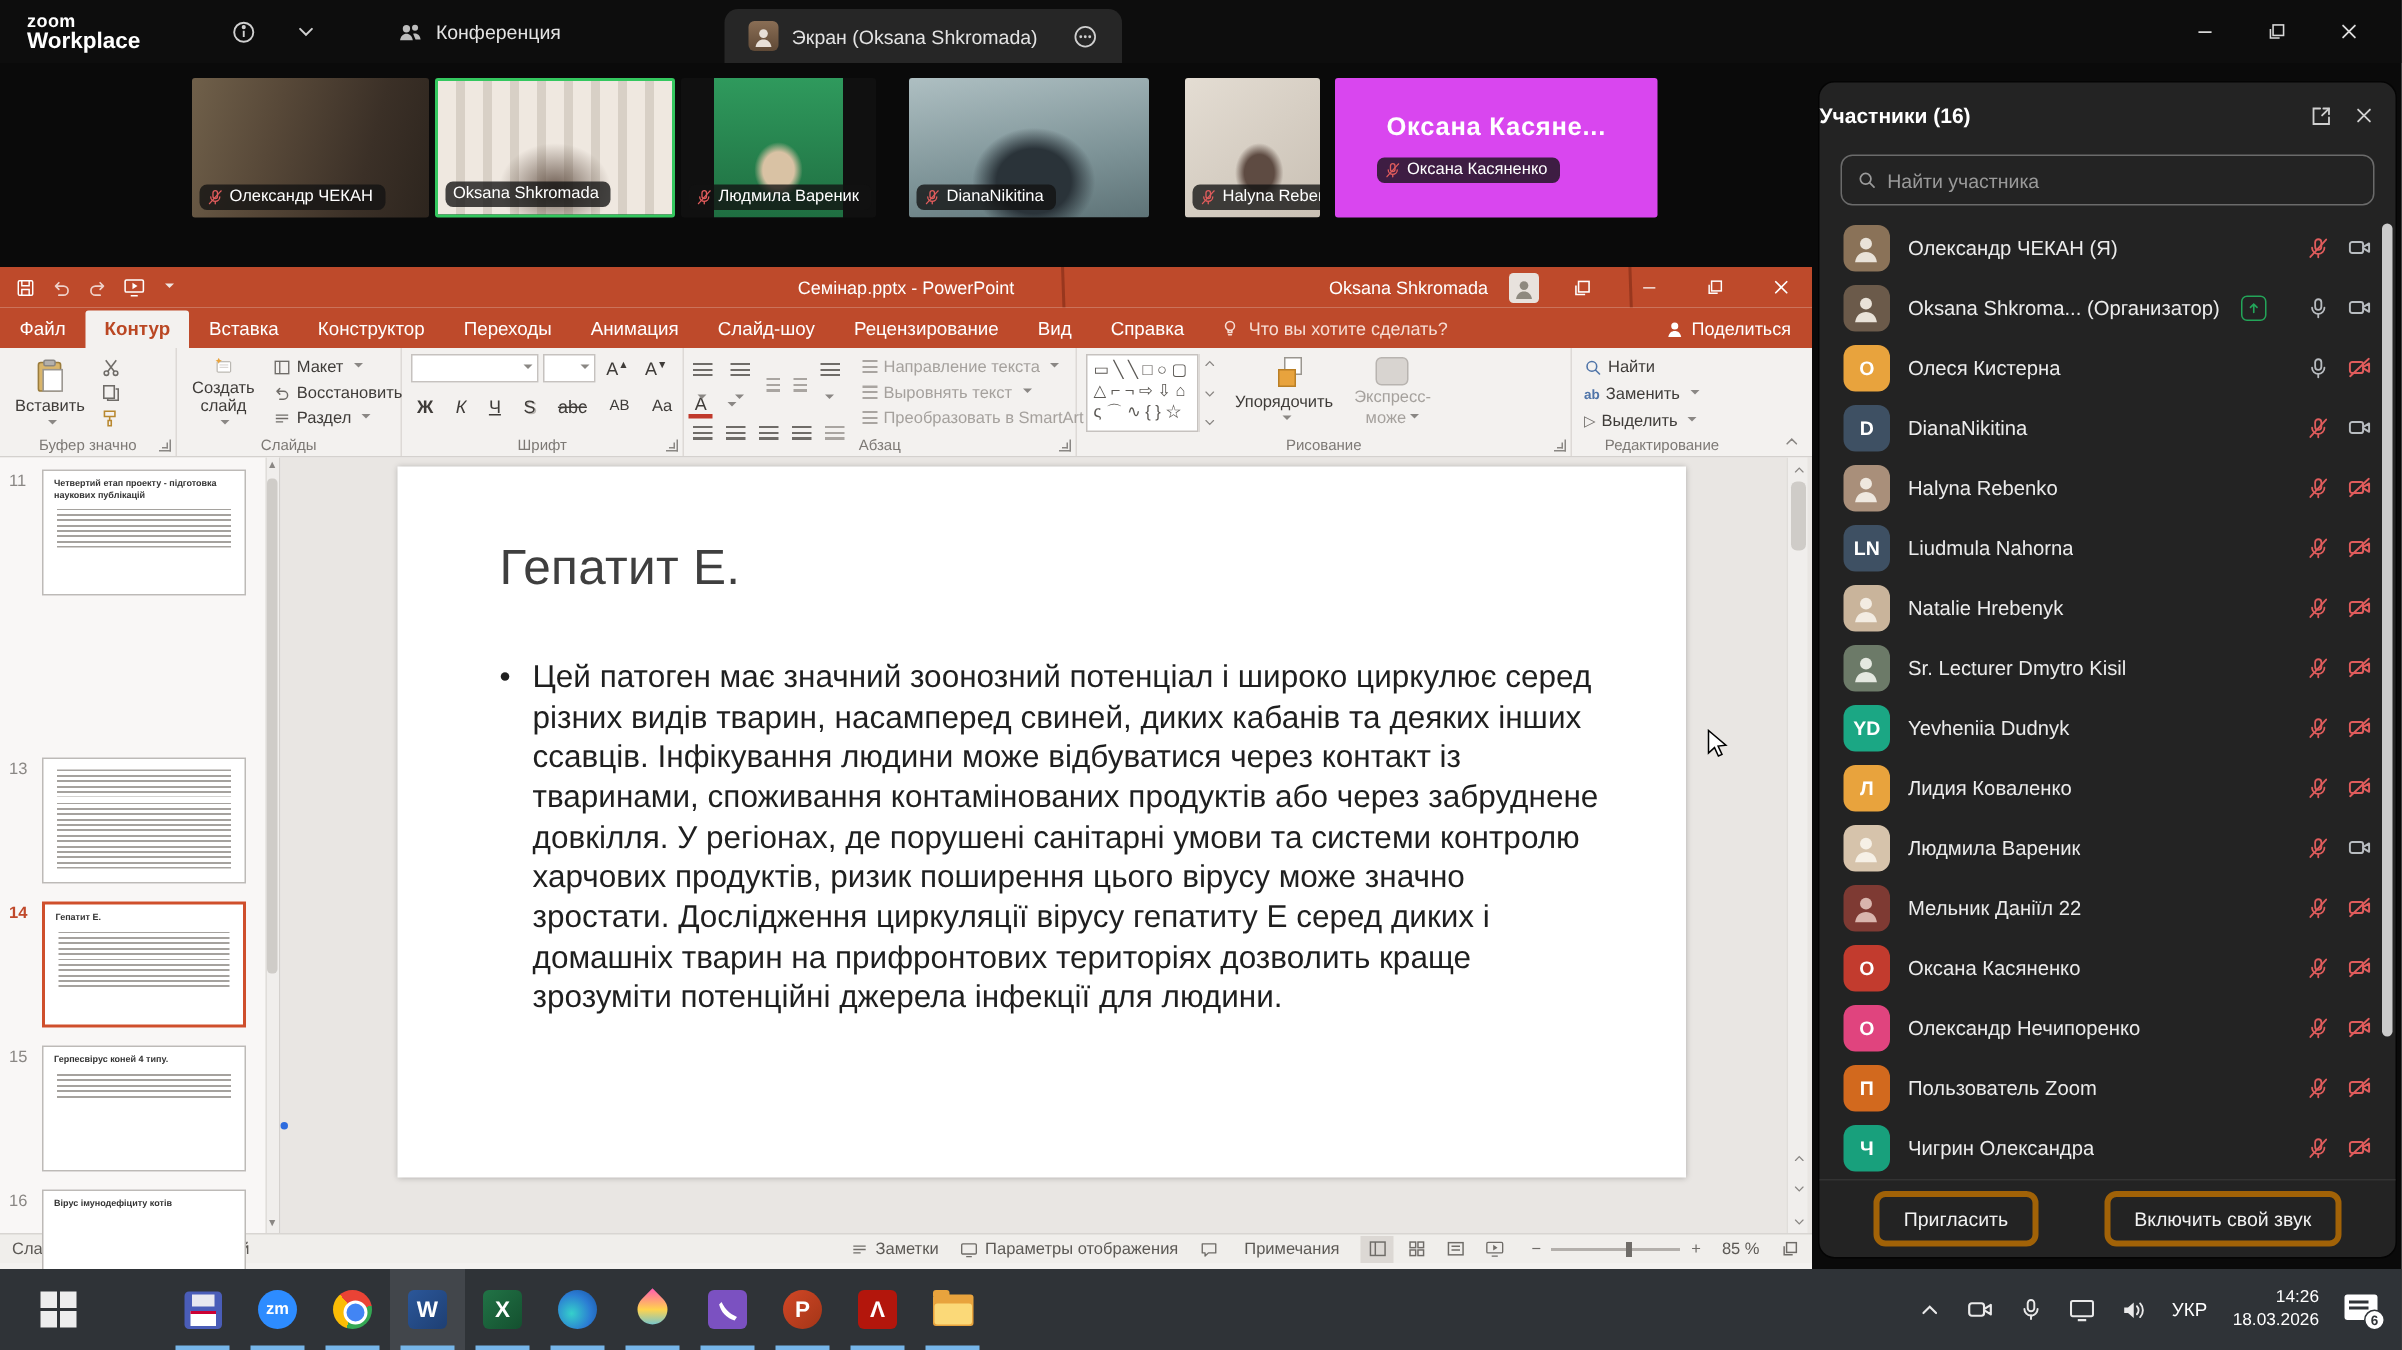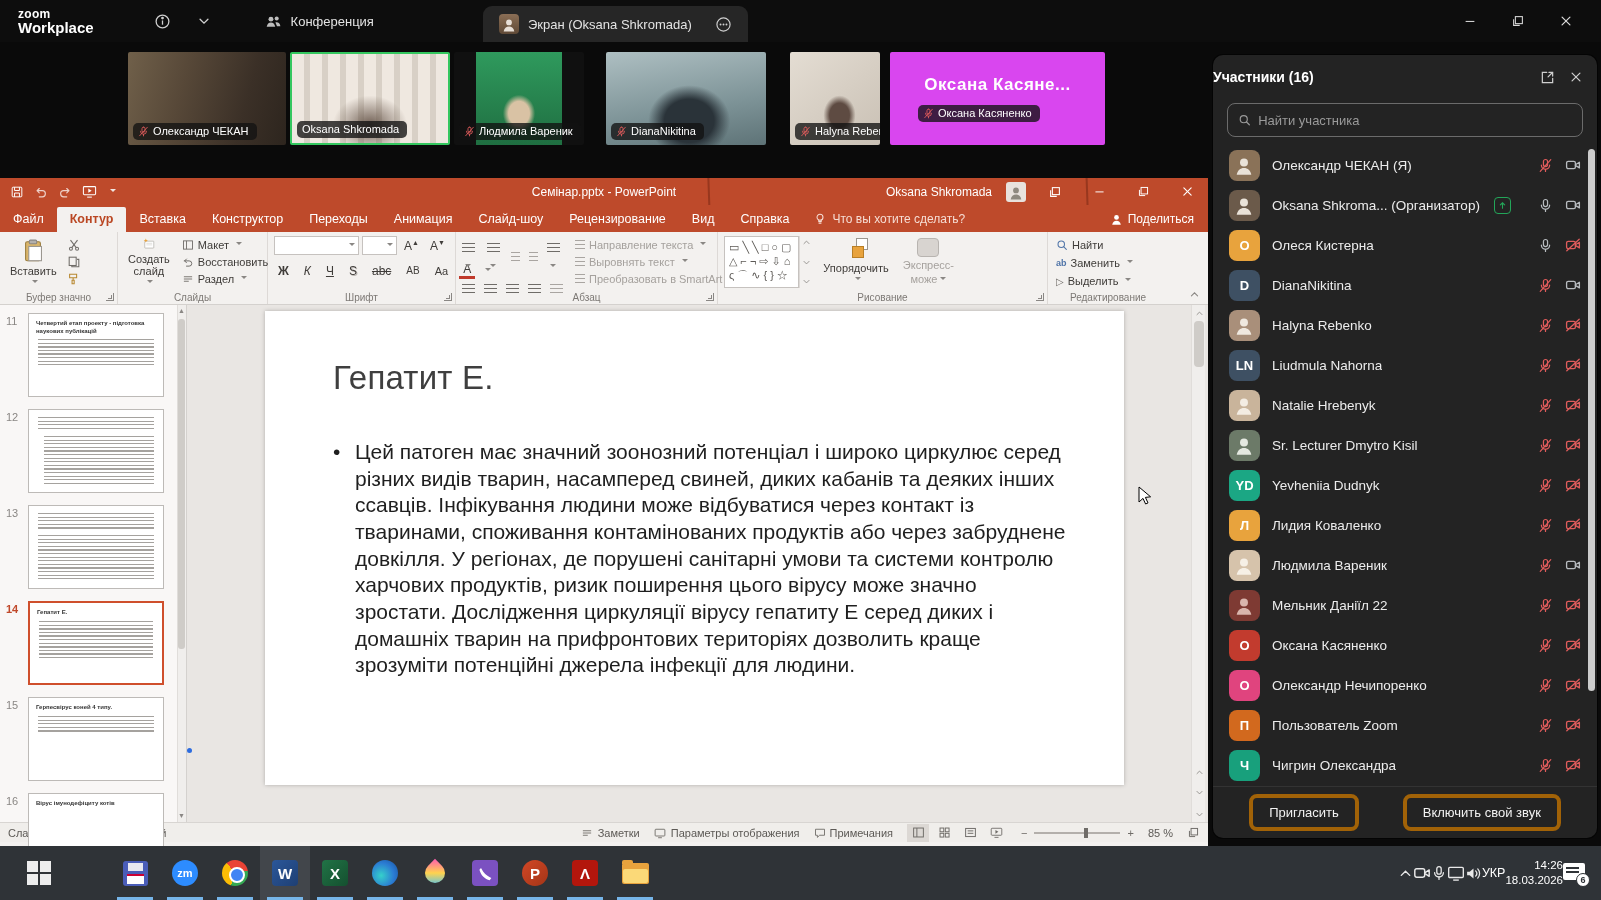--- a/index.html
+++ b/index.html
@@ -139,21 +139,21 @@
   .floppy u{position:absolute;left:4px;bottom:2px;width:17px;height:10px;background:#fff;border-top:2px solid #c03}
   .circ{width:26px;height:26px;border-radius:50%}
   .chrome{position:relative;background:conic-gradient(from -40deg,#ea4335 0 33%,#34a853 0 66%,#fbbc05 0 100%)}
   .chrome::after{content:"";position:absolute;left:7px;top:7px;width:12px;height:12px;border-radius:50%;background:#4285f4;border:2px solid #fff}
   .edge{background:radial-gradient(circle at 35% 60%,#35d0cb,#2b7cd3 55%,#174f9e)}
   .drop{width:20px;height:20px;background:linear-gradient(135deg,#ff5bb0,#ffd34e 50%,#3fc1ff);border-radius:0 50% 50% 50%;transform:rotate(45deg)}
   .folder{position:relative;width:27px;height:21px}
   .folder i{position:absolute;left:0;top:0;width:27px;height:21px;background:#e8a33d;border-radius:2px}
   .folder i::before{content:"";position:absolute;left:0;top:-3px;width:11px;height:4px;background:#e8a33d;border-radius:2px 2px 0 0}
   .folder u{position:absolute;left:1px;top:6px;width:25px;height:14px;background:#fbd978;border-radius:2px}
-  .tray{margin-left:auto;display:flex;align-items:center;padding-right:14px;color:#e9e9e9}
+  .tray{margin-left:auto;display:flex;align-items:center;gap:17px;padding-right:14px;color:#e9e9e9}
   .clock{text-align:right;font-size:11.5px;line-height:1.3;color:#fff}
   .notif{position:relative;width:24px;height:20px}
   .notif .bb{position:absolute;left:0;top:0;width:22px;height:17px;background:#fff;border-radius:2px}
   .notif .bb::after{content:"";position:absolute;left:3px;top:4px;width:13px;height:1.6px;background:#2f3337;box-shadow:0 4px #2f3337}
   .notif .cnt{position:absolute;right:-3px;bottom:-4px;width:14px;height:14px;border-radius:50%;background:#fff;color:#2f3337;font-size:9px;font-weight:bold;display:flex;align-items:center;justify-content:center;border:1px solid #2f3337}
   
   #cursor{position:absolute;left:1138px;top:486px;z-index:50}
 </style>
 </head>
 <body>
@@ -710,27 +710,20 @@
 
   <div class="pbody">
     <div class="thumbs">
       <div class="th" style="top:8px">
         <span class="thn">11</span>
         <div class="tbx">
             <div class="ttl2">Четвертий етап проекту - підготовка наукових публікацій</div>
             <div class="tl" style="height:26px;margin:3px 2px"></div>
           </div>
       </div>
-      <div class="th" style="top:104px">
-        <span class="thn">12</span>
-        <div class="tbx">
-            <div class="tl" style="height:14px;margin:1px 2px 5px"></div>
-            <div class="tl" style="height:48px;margin:0 2px 0 8px"></div>
-          </div>
-      </div>
       <div class="th" style="top:200px">
         <span class="thn">13</span>
         <div class="tbx">
             <div class="tl" style="height:18px;margin:1px 2px 4px"></div>
             <div class="tl" style="height:44px;margin:0 2px"></div>
           </div>
       </div>
       <div class="th" style="top:296px">
         <span class="thn red">14</span>
         <div class="tbx sel">
@@ -806,21 +799,21 @@
             <use href="#i-notes"></use>
           </svg>
           <span>Заметки</span>
         </span>
       <span style="display:flex;align-items:center;gap:5px">
           <svg class="ic" width="12" height="12" style="color:#6f6c68">
             <use href="#i-monitor"></use>
           </svg>
           <span>Параметры отображения</span>
         </span>
-      <span style="display:flex;align-items:center;gap:4px">
+      <span style="display:flex;align-items:center;gap:18px">
           <svg class="ic" width="12" height="12" style="color:#6f6c68">
             <use href="#i-bubble"></use>
           </svg>
           <span>Примечания</span>
         </span>
       <span style="display:flex;gap:4px">
         <span class="vbtn act">
             <svg width="13" height="13">
               <use href="#i-viewn"></use>
             </svg>

